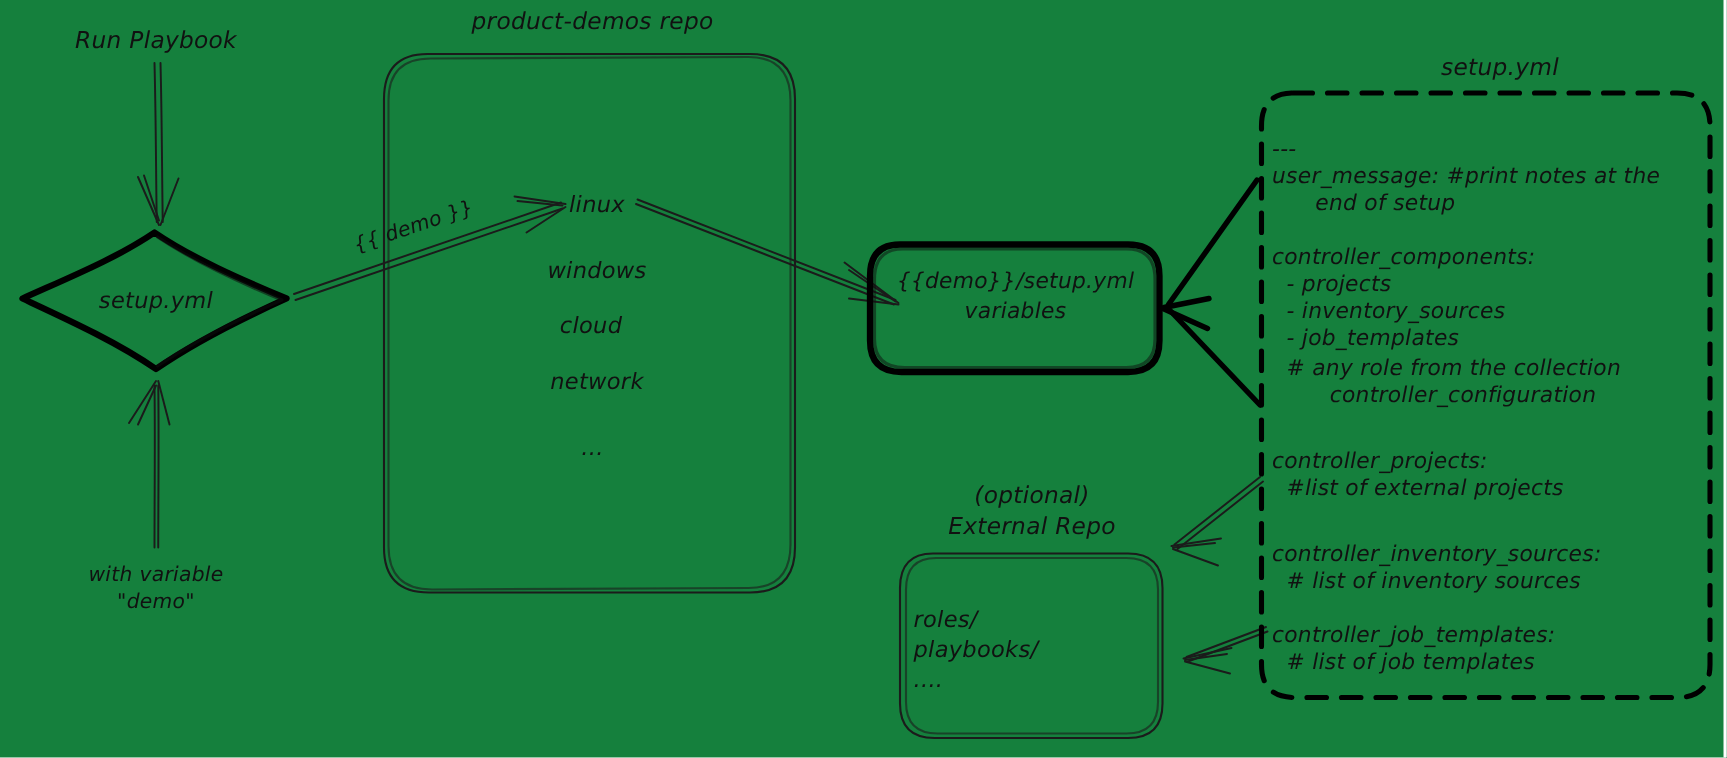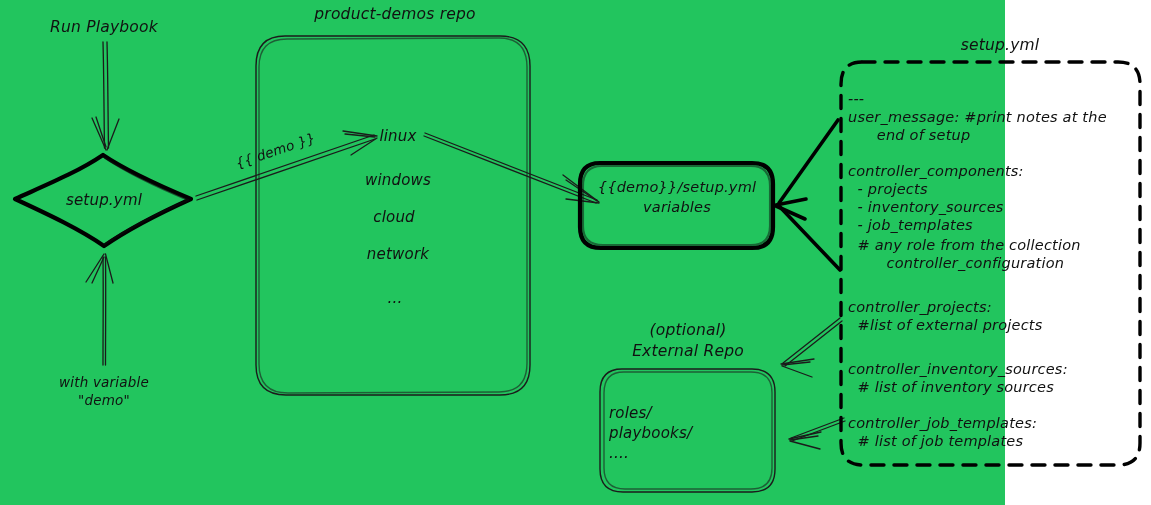--- a/index.html
+++ b/index.html
@@ -9,23 +9,23 @@
     background: #ffffff;
   }
   body {
     width: 1151px;
     height: 505px;
     overflow: hidden;
     font-family: "DejaVu Sans", sans-serif;
   }
   #diagram-root {
     position: relative;
-    width: 1005px;
+    width: 1149px;
     height: 505px;
-    background: #22c55e;
+    background: #15803d;
   }
   svg#diagram-canvas {
     position: absolute;
     left: 0;
     top: 0;
     width: 1151px;
     height: 505px;
   }
   .stroke-thin {
     fill: none;

